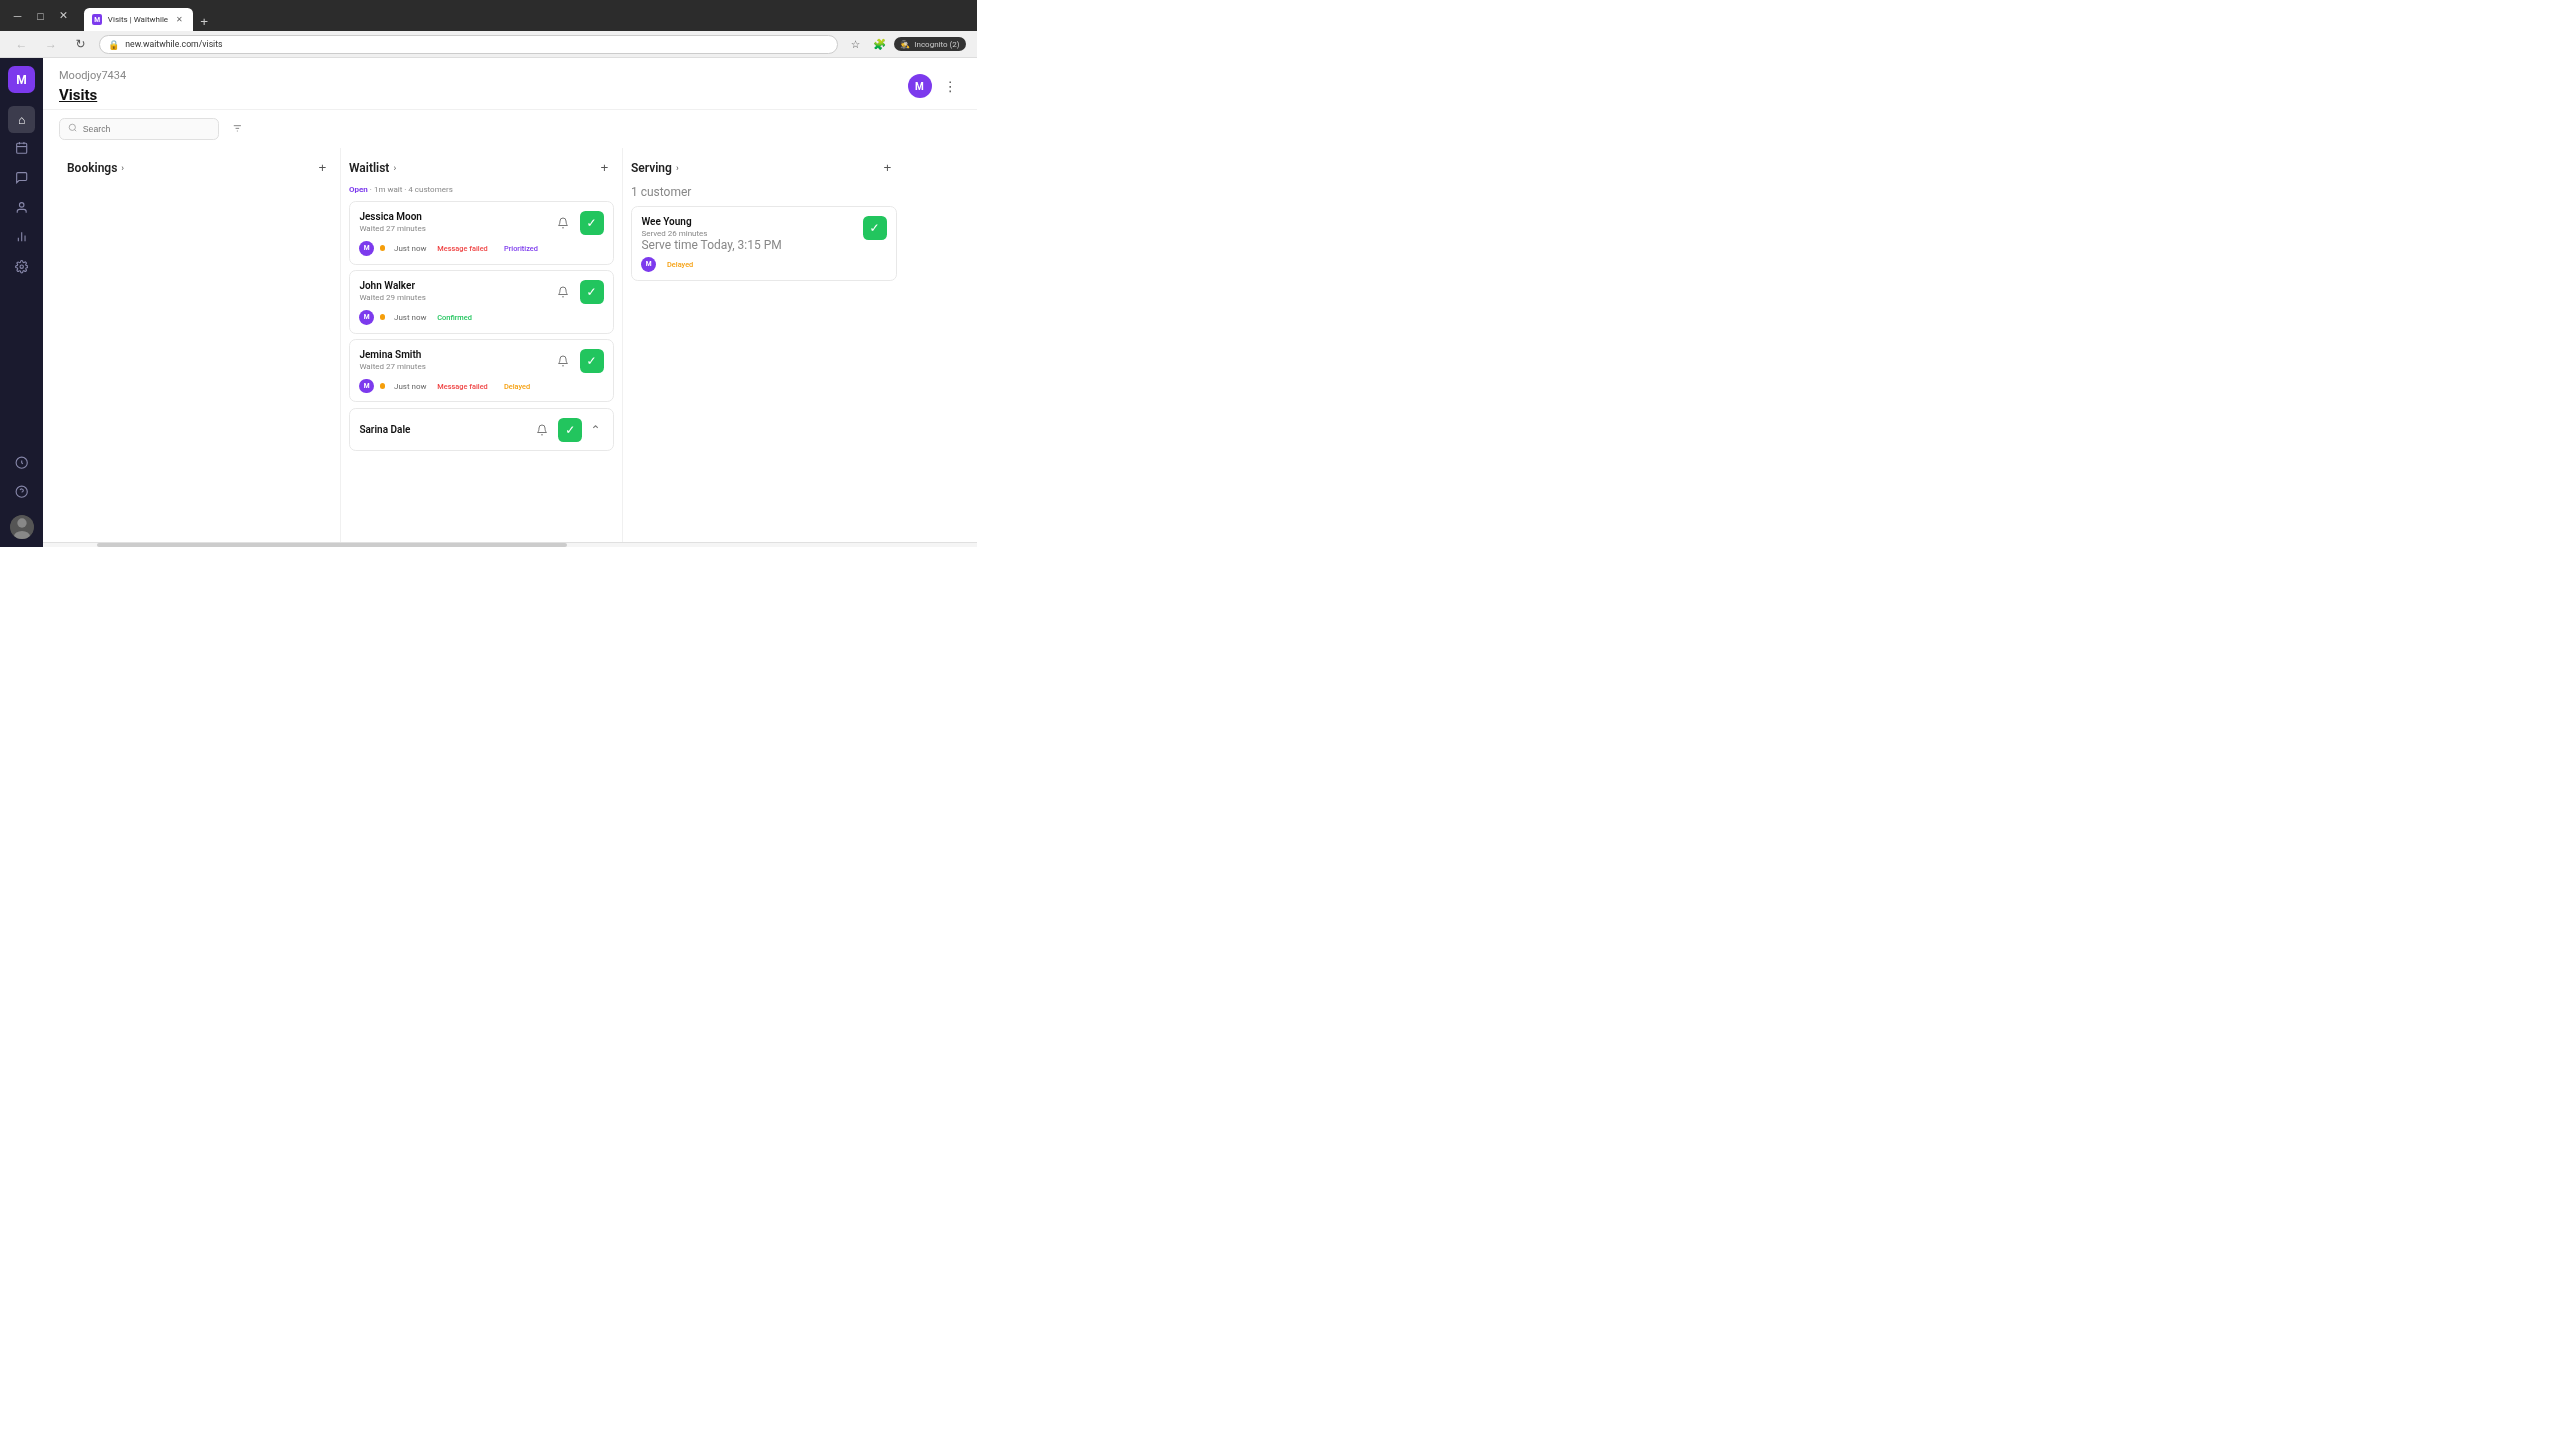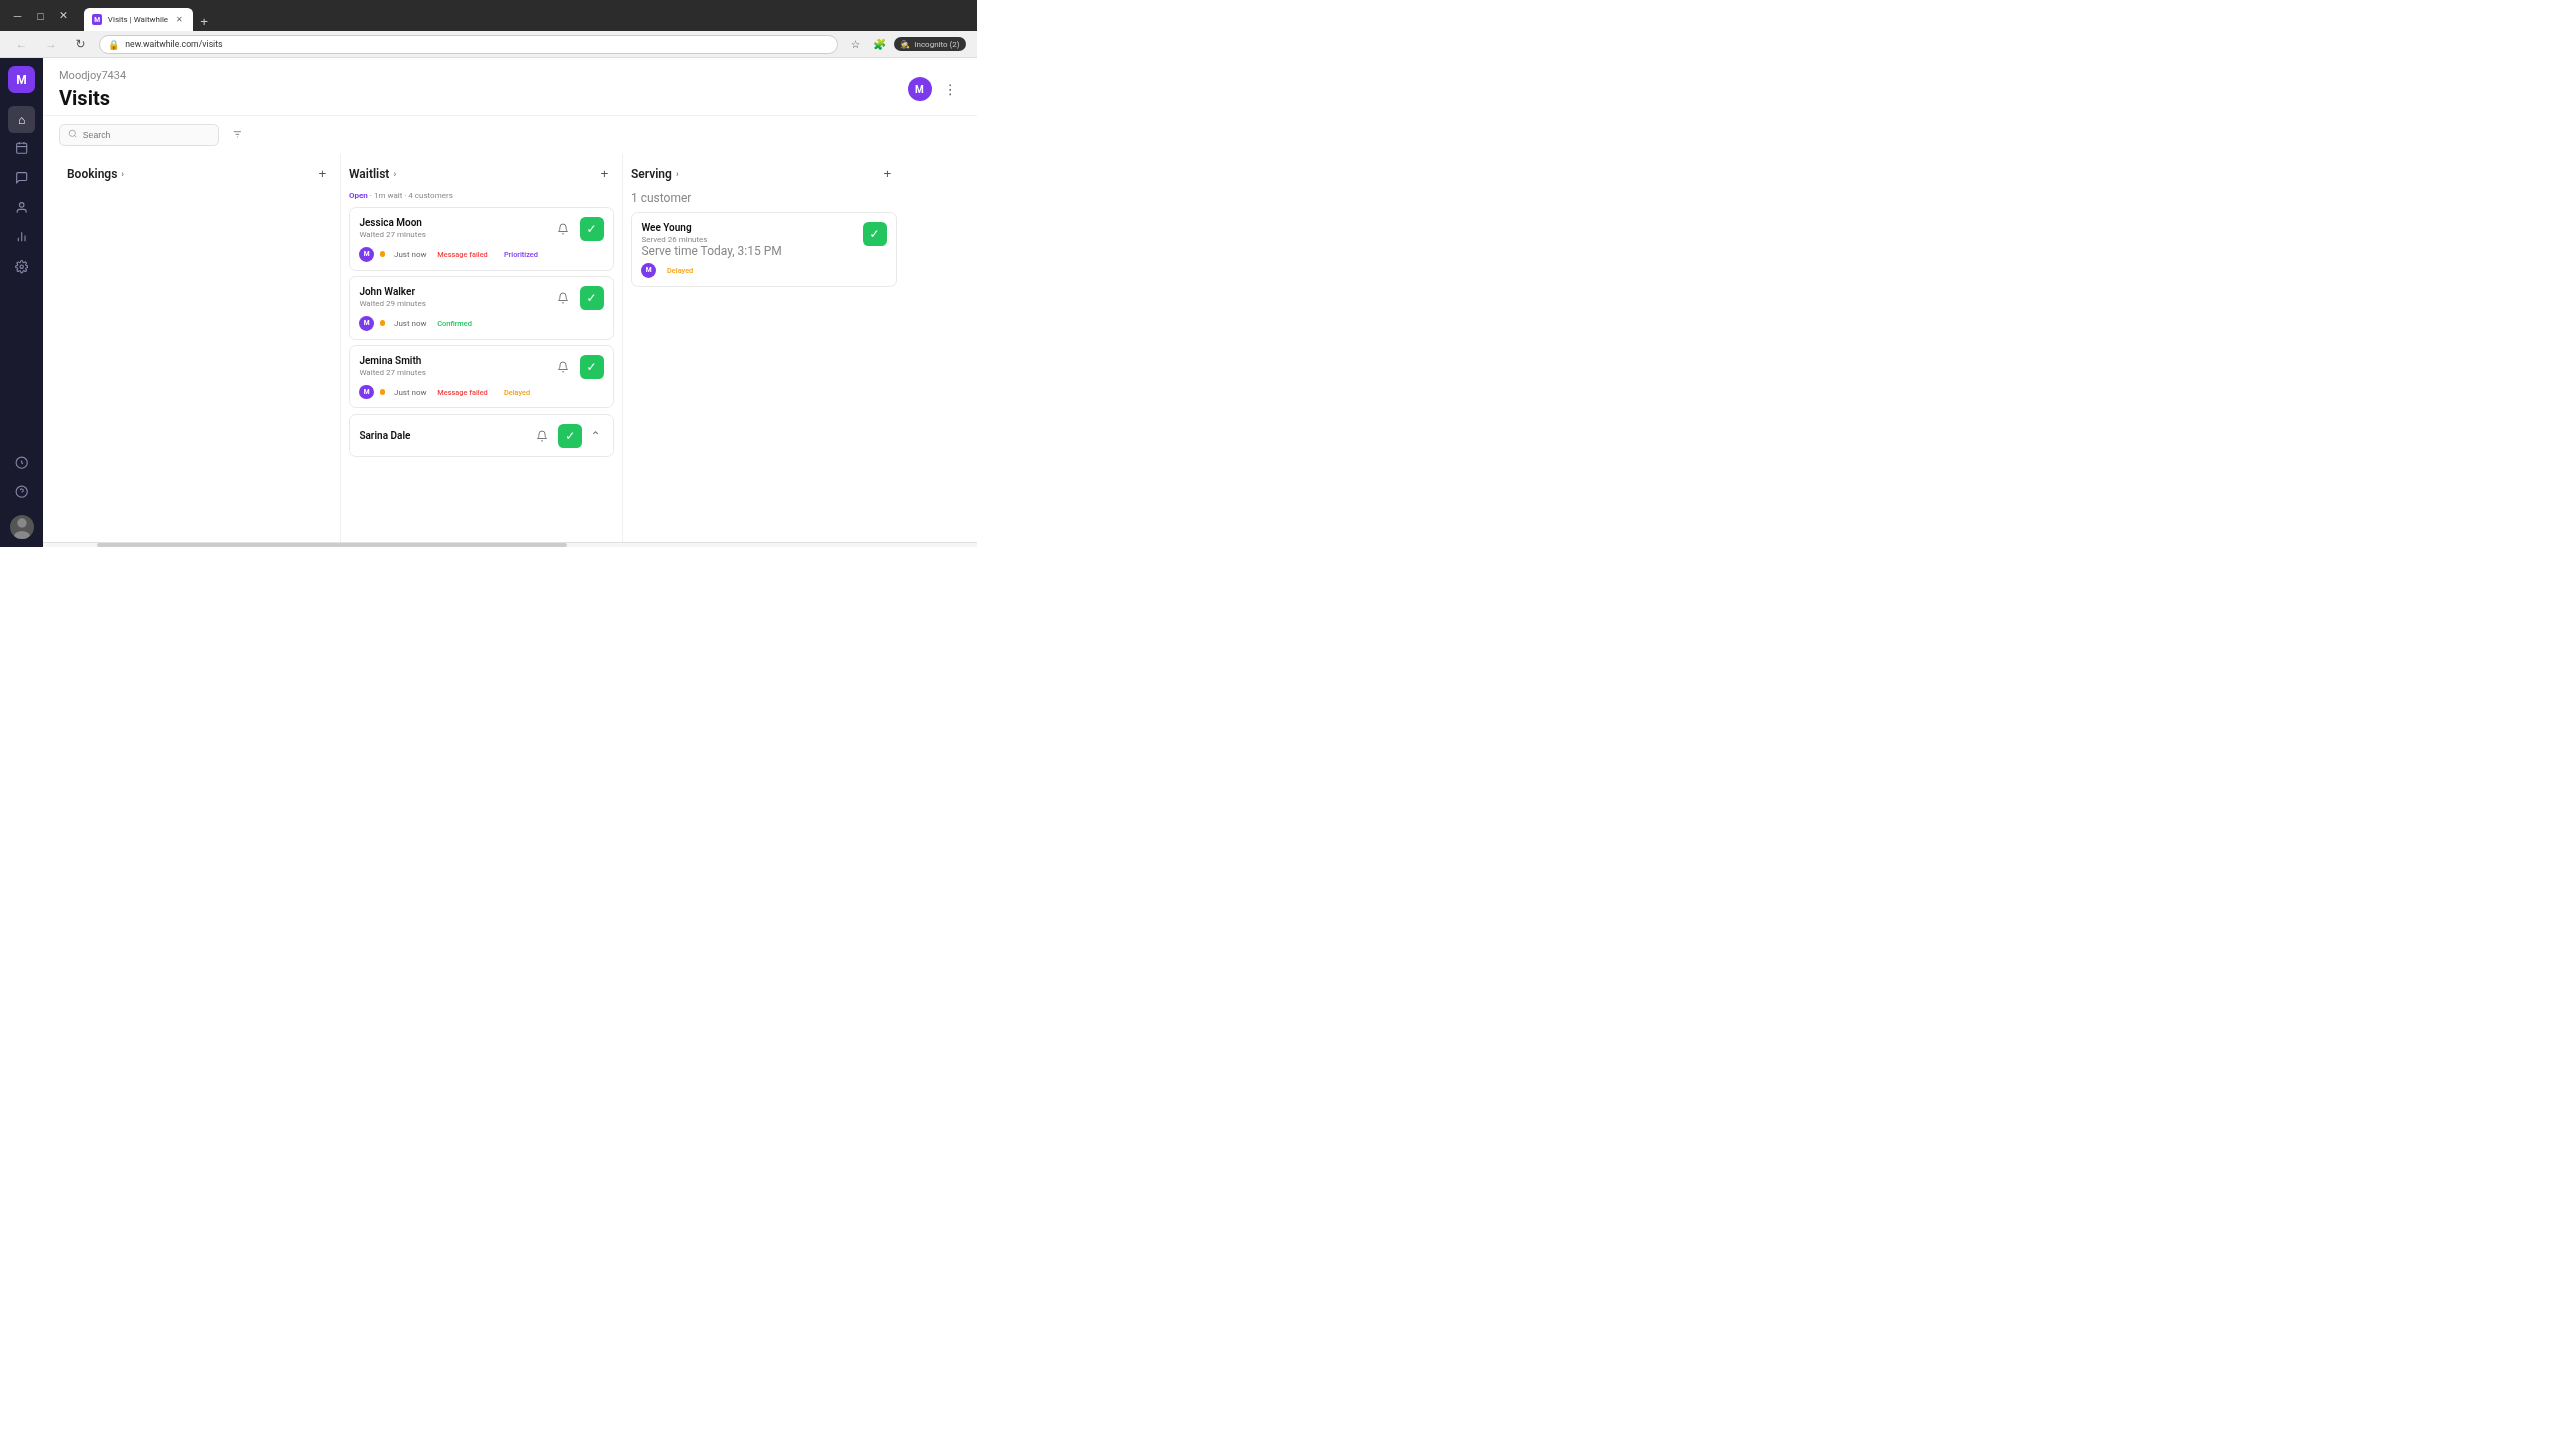--- a/index.html
+++ b/index.html
@@ -235,23 +235,24 @@
       align-items: center;
       justify-content: space-between;
       border-bottom: 0.7px solid #f0f0f0;
     }
     .workspace-name {
       font-size: 11px;
       color: #888;
       margin-bottom: 4px;
     }
     .page-title {
-      font-size: 20px;
+      font-size: 15px;
       font-weight: 700;
       color: #111;
+      text-decoration: underline;
     }
     .top-bar-right {
       display: flex;
       align-items: center;
       gap: 8px;
     }
     .user-avatar {
       width: 24px;
       height: 24px;
       border-radius: 50%;

